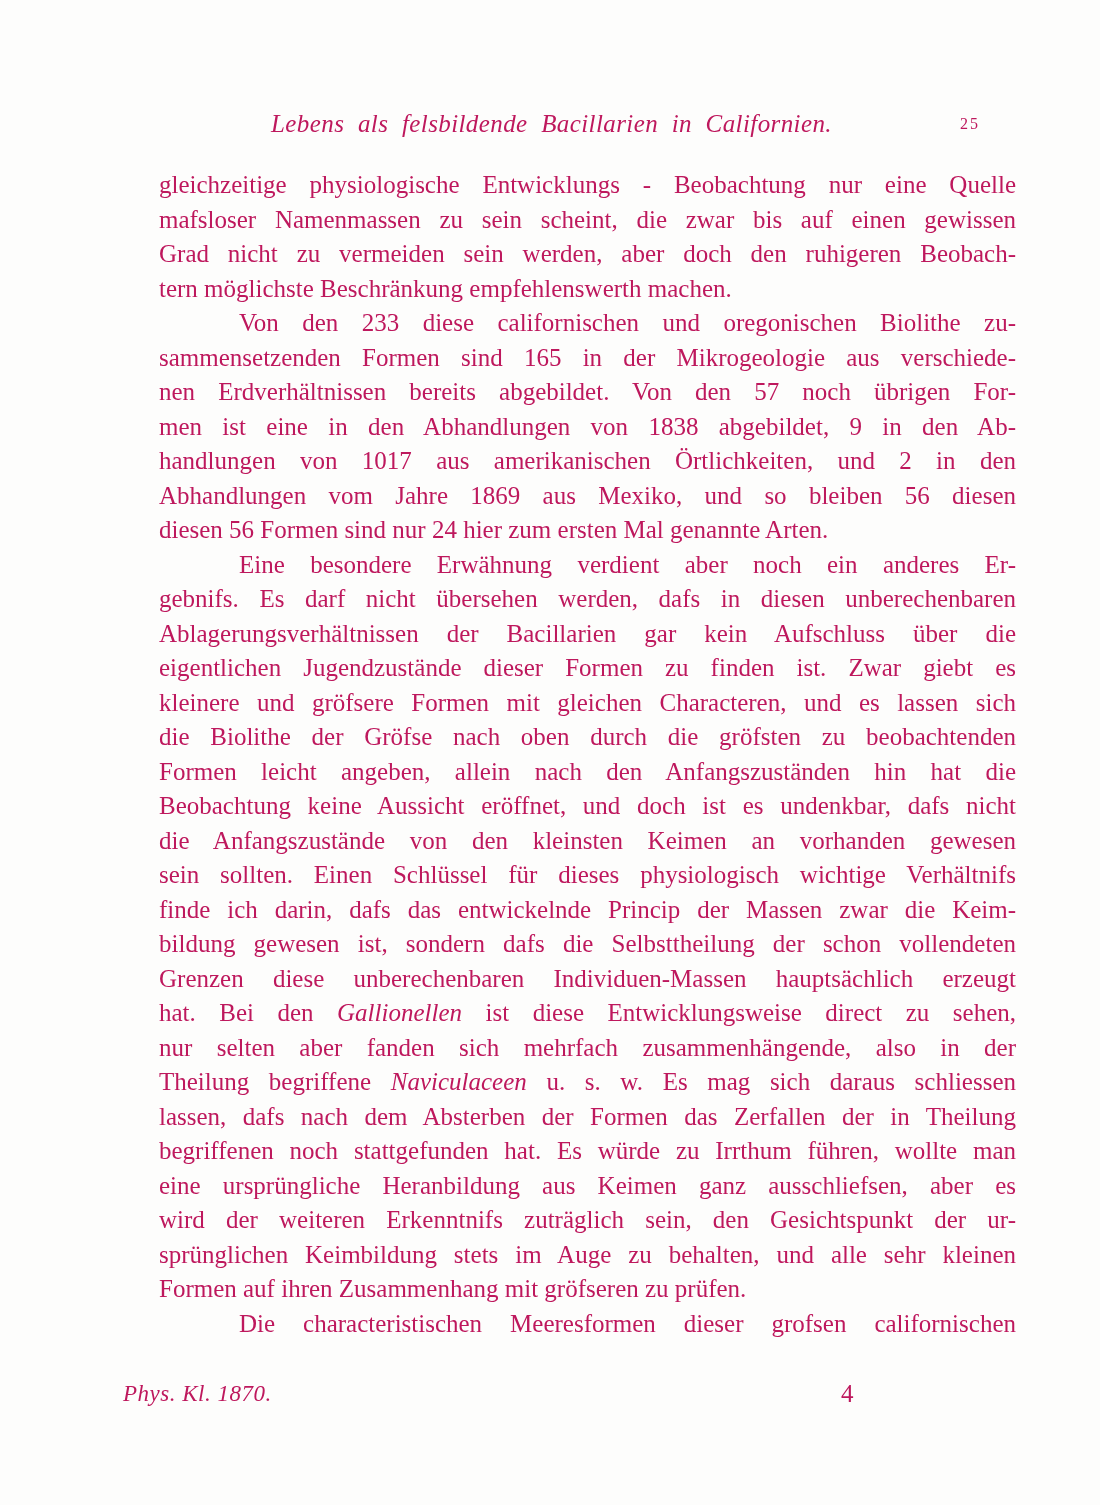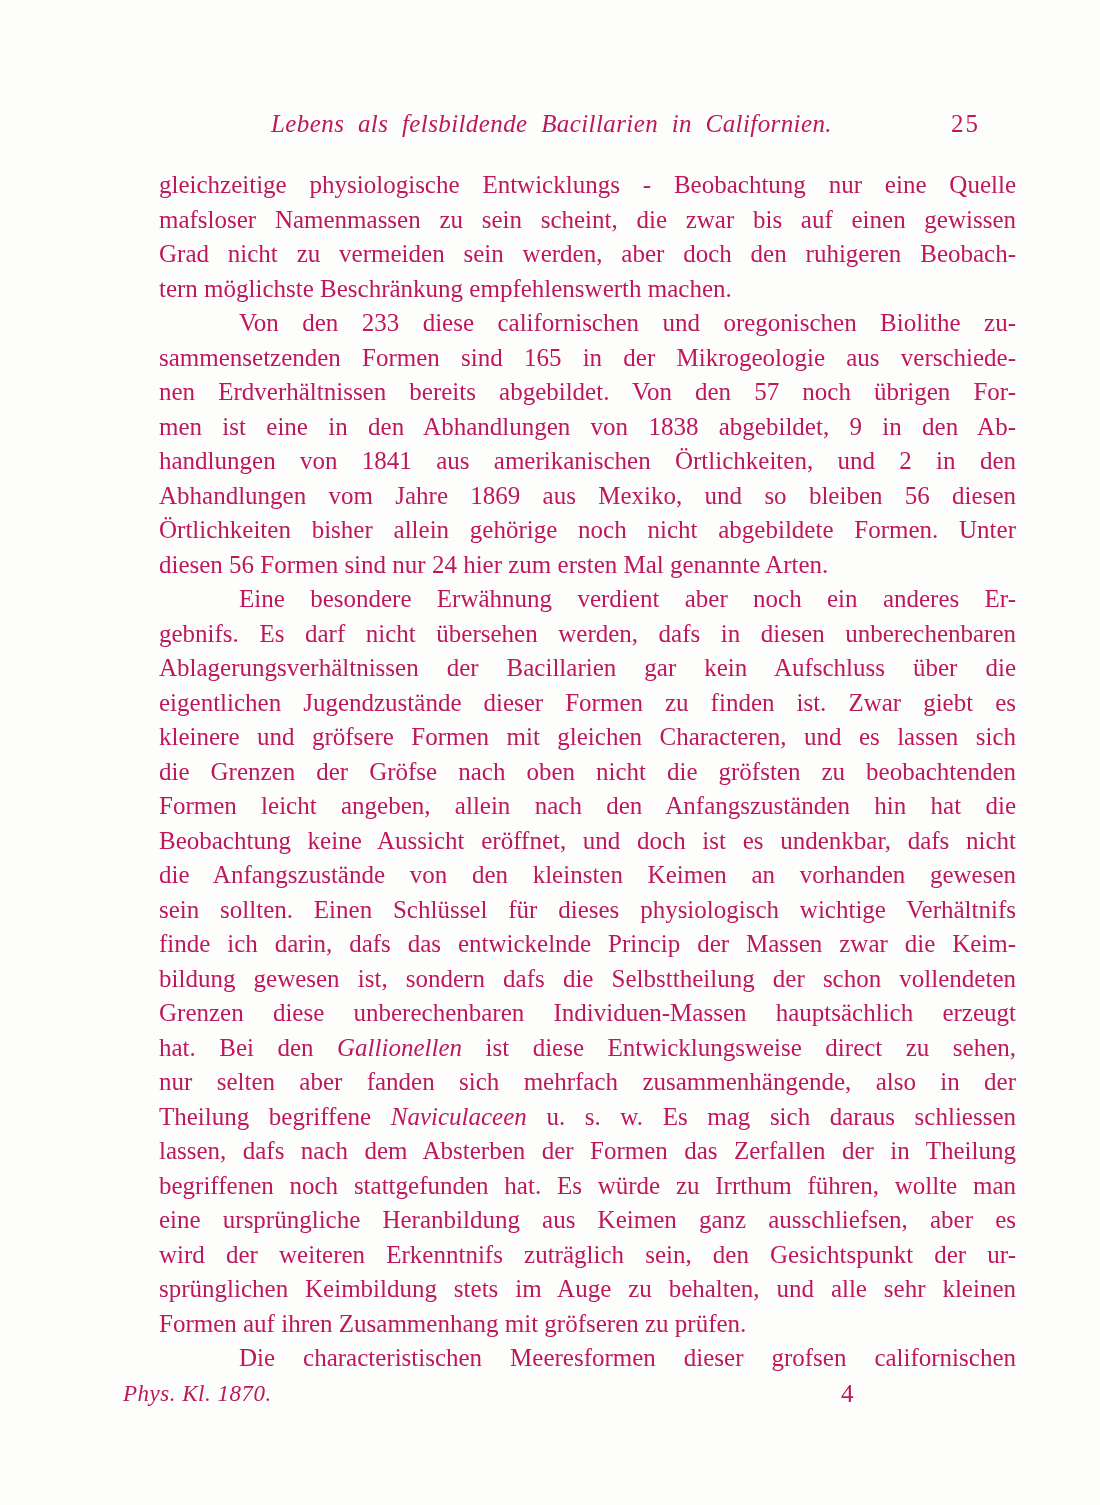--- a/index.html
+++ b/index.html
@@ -30,21 +30,21 @@
   .running-title {
     font-style: italic;
     word-spacing: 7px;
     letter-spacing: 0.4px;
   }
   .pagenum {
     position: absolute;
     right: 0;
     top: 0;
     font-style: normal;
-    font-size: 25px;
+    font-size: 16px;
     letter-spacing: 2px;
   }
   
   .textblock {
     position: absolute;
     left: 123px;
     top: 168px;
     width: 857px;
     font-size: 25px;
     margin-left: 36px;
@@ -92,30 +92,29 @@
 
   <div class="textblock">
       <div class="line"><span>gleichzeitige physiologische Entwicklungs - Beobachtung nur eine Quelle</span></div>
       <div class="line"><span>mafsloser Namenmassen zu sein scheint, die zwar bis auf einen gewissen</span></div>
       <div class="line"><span>Grad nicht zu vermeiden sein werden, aber doch den ruhigeren Beobach-</span></div>
       <div class="line end"><span>tern möglichste Beschränkung empfehlenswerth machen.</span></div>
       <div class="line indent"><span>Von den 233 diese californischen und oregonischen Biolithe zu-</span></div>
       <div class="line"><span>sammensetzenden Formen sind 165 in der Mikrogeologie aus verschiede-</span></div>
       <div class="line"><span>nen Erdverhältnissen bereits abgebildet. Von den 57 noch übrigen For-</span></div>
       <div class="line"><span>men ist eine in den Abhandlungen von 1838 abgebildet, 9 in den Ab-</span></div>
-      <div class="line"><span>handlungen von 1841 aus amerikanischen Örtlichkeiten, und 2 in den</span></div>
+      <div class="line"><span>handlungen von 1017 aus amerikanischen Örtlichkeiten, und 2 in den</span></div>
       <div class="line"><span>Abhandlungen vom Jahre 1869 aus Mexiko, und so bleiben 56 diesen</span></div>
-      <div class="line"><span>Örtlichkeiten bisher allein gehörige noch nicht abgebildete Formen. Unter</span></div>
       <div class="line end"><span>diesen 56 Formen sind nur 24 hier zum ersten Mal genannte Arten.</span></div>
       <div class="line indent"><span>Eine besondere Erwähnung verdient aber noch ein anderes Er-</span></div>
       <div class="line"><span>gebnifs. Es darf nicht übersehen werden, dafs in diesen unberechenbaren</span></div>
       <div class="line"><span>Ablagerungsverhältnissen der Bacillarien gar kein Aufschluss über die</span></div>
       <div class="line"><span>eigentlichen Jugendzustände dieser Formen zu finden ist. Zwar giebt es</span></div>
       <div class="line"><span>kleinere und gröfsere Formen mit gleichen Characteren, und es lassen sich</span></div>
-      <div class="line"><span>die Grenzen der Gröfse nach oben nicht die gröfsten zu beobachtenden</span></div>
+      <div class="line"><span>die Biolithe der Gröfse nach oben durch die gröfsten zu beobachtenden</span></div>
       <div class="line"><span>Formen leicht angeben, allein nach den Anfangszuständen hin hat die</span></div>
       <div class="line"><span>Beobachtung keine Aussicht eröffnet, und doch ist es undenkbar, dafs nicht</span></div>
       <div class="line"><span>die Anfangszustände von den kleinsten Keimen an vorhanden gewesen</span></div>
       <div class="line"><span>sein sollten. Einen Schlüssel für dieses physiologisch wichtige Verhältnifs</span></div>
       <div class="line"><span>finde ich darin, dafs das entwickelnde Princip der Massen zwar die Keim-</span></div>
       <div class="line"><span>bildung gewesen ist, sondern dafs die Selbsttheilung der schon vollendeten</span></div>
       <div class="line"><span>Grenzen diese unberechenbaren Individuen-Massen hauptsächlich erzeugt</span></div>
       <div class="line"><span>hat. Bei den </span><i>Gallionellen</i><span> ist diese Entwicklungsweise direct zu sehen,</span></div>
       <div class="line"><span>nur selten aber fanden sich mehrfach zusammenhängende, also in der</span></div>
       <div class="line"><span>Theilung begriffene </span><i>Naviculaceen</i><span> u. s. w. Es mag sich daraus schliessen</span></div>

